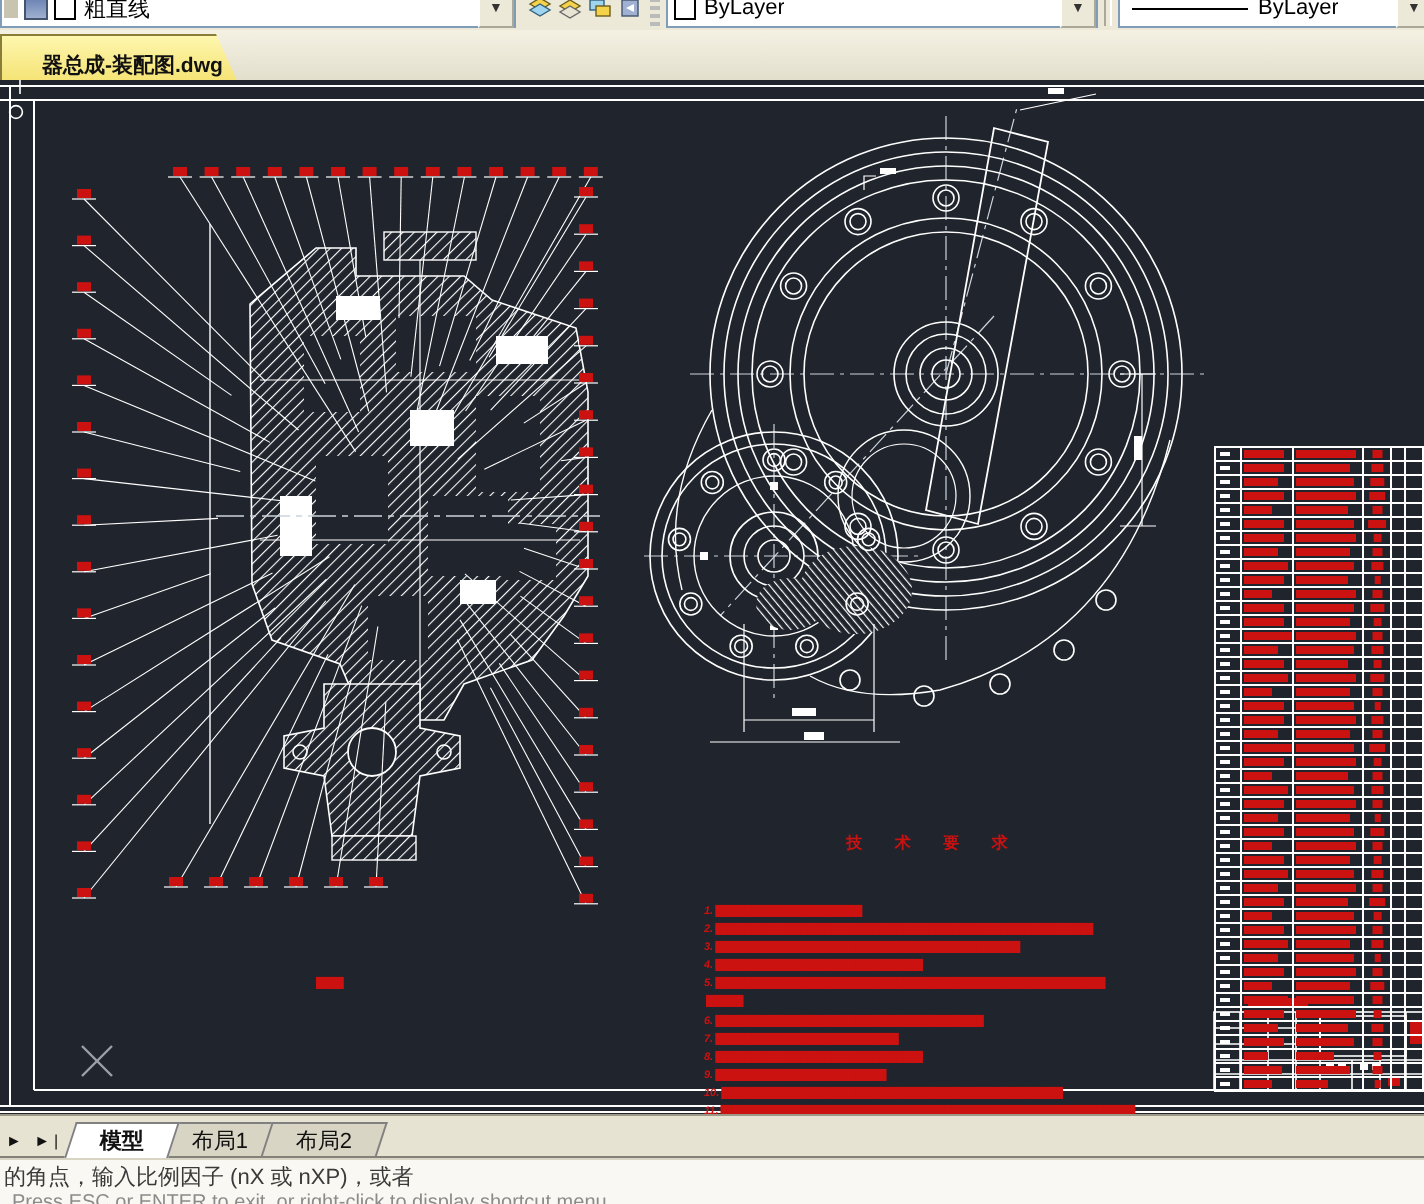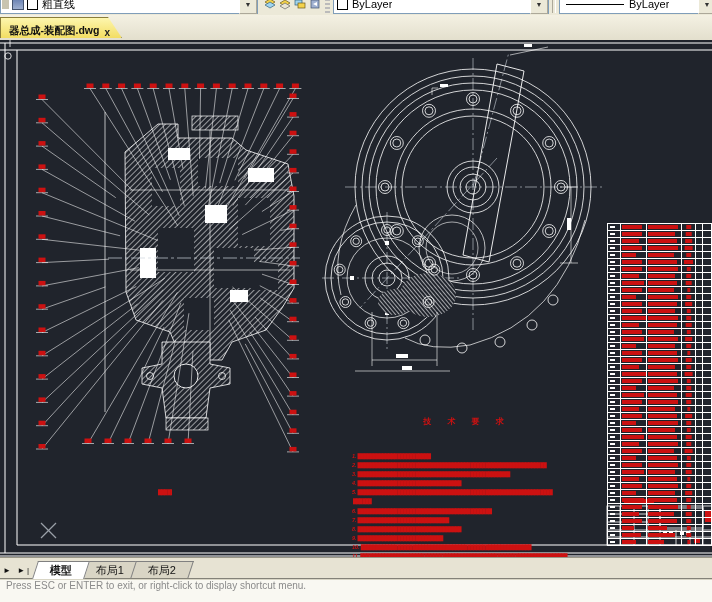--- a/index.html
+++ b/index.html
@@ -17,25 +17,25 @@
   .swatch{width:9px;height:9px;background:#fff;border:1px solid #000;margin:0 4px 0 3px;flex:0 0 auto;}
   .tb-btn{width:13px;height:18px;margin:0 1px;display:flex;align-items:center;justify-content:center;}
   .grip{width:5px;height:18px;margin:0 3px;background:repeating-linear-gradient(#bbb 0 2px,#ece9d8 2px 4px);}
   .vsep{width:2px;height:18px;margin:0 3px;border-left:1px solid #aca899;border-right:1px solid #fff;}
   .ltline{width:58px;height:1px;background:#000;margin:0 5px 0 6px;}
   .mini-icon{display:inline-block;}
 
   
   #filetabs{position:absolute;left:0;top:15px;width:712px;height:25px;
             background:linear-gradient(#f4f1e3,#e3dfcd);border-bottom:1px solid #8f8d7e;}
-  #file-tab{position:absolute;left:0;top:2px;height:21px;width:122px;
+  #file-tab{position:absolute;left:0;top:2px;height:31px;width:122px;
             background:linear-gradient(#fdf6ae,#f3dd62);
             border:1px solid #8a7d3a;border-bottom:none;
             clip-path:polygon(0 0,calc(100% - 14px) 0,100% 100%,0 100%);
-            display:flex;align-items:flex-end;padding-left:8px;box-sizing:border-box;}
+            display:flex;align-items:center;padding-left:20px;box-sizing:border-box;}
   #file-tab .name{font-size:10.5px;font-weight:bold;color:#111;white-space:nowrap;}
   #file-tab .close{font-size:10px;font-weight:bold;color:#222;margin-left:5px;cursor:pointer;}
 
   
   #canvas{position:absolute;left:0;top:40px;width:712px;height:517px;background:#20242c;overflow:hidden;}
   #draw-svg{position:absolute;left:0;top:0;}
 
   
   #notes{position:absolute;left:352px;top:376px;width:240px;color:#cc1111;}
   #notes .title{font-size:8px;font-weight:bold;letter-spacing:7px;text-align:center;width:150px;margin-left:40px;margin-bottom:23px;}
@@ -1286,16 +1286,17 @@
         <div class="ltab">
           <span>布局1</span>
         </div>
         <div class="ltab">
           <span>布局2</span>
         </div>
       </div>
   </div>
 
   <div id="cmdline">
+    <div class="cmd-l1">的角点，输入比例因子 (nX 或 nXP)，或者</div>
     <div class="cmd-l2">Press ESC or ENTER to exit, or right-click to display shortcut menu.</div>
   </div>
 
 </div>
 
 </body></html>

